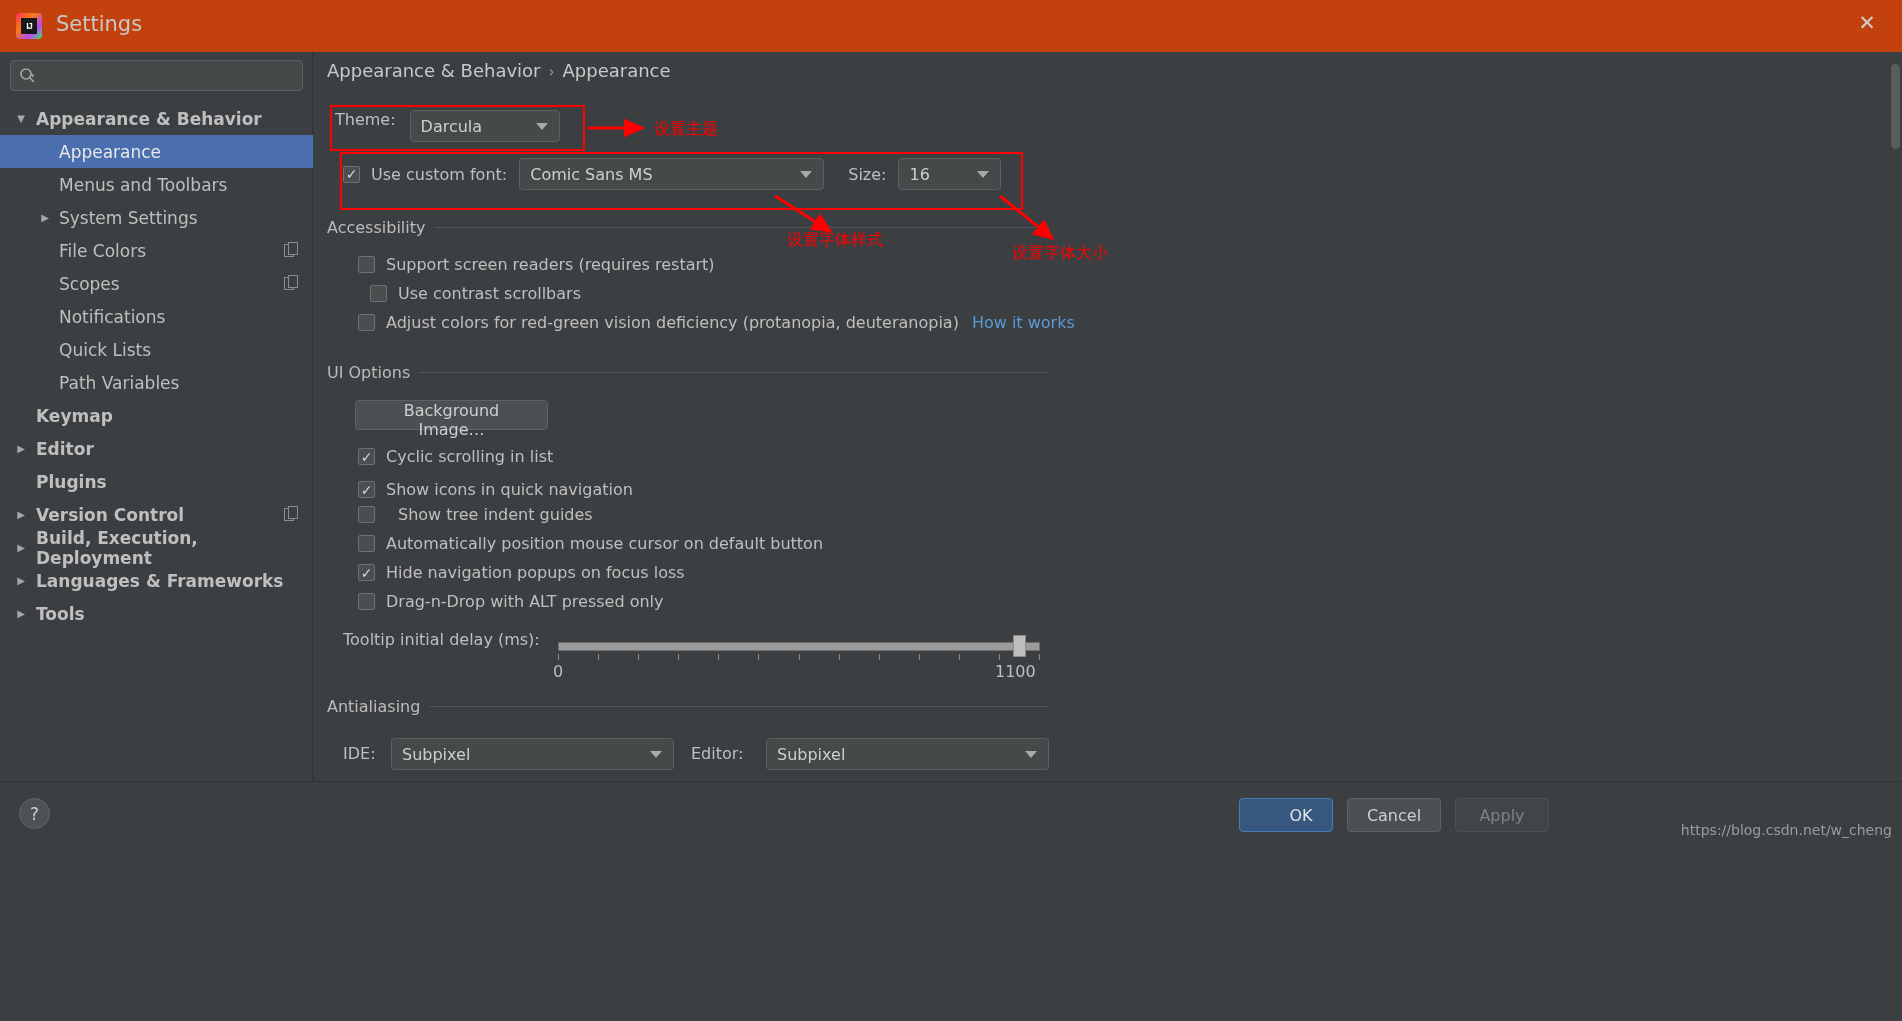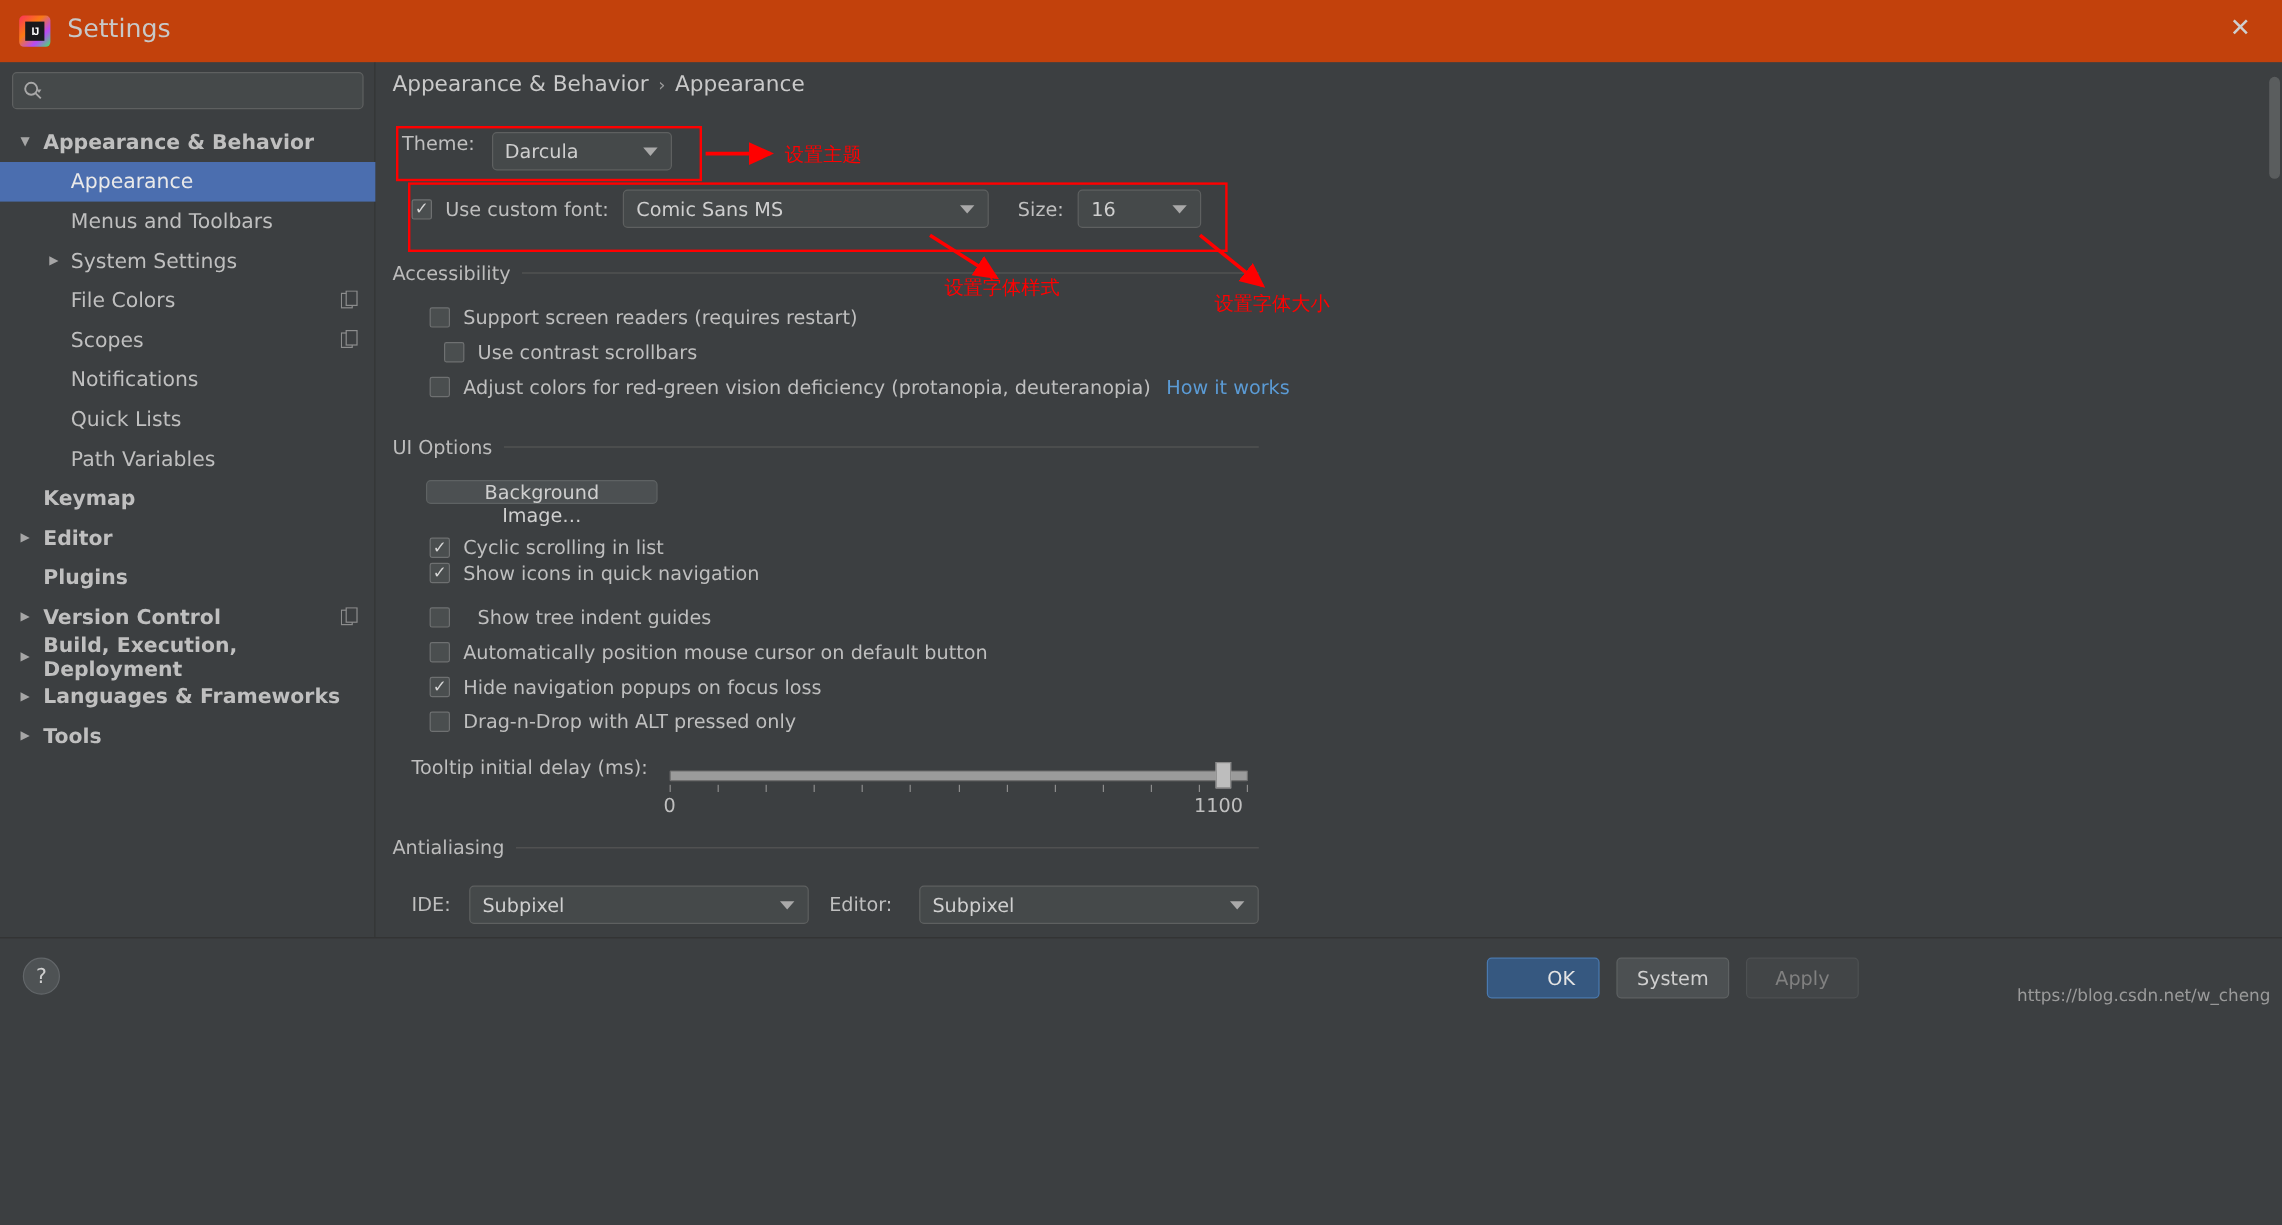--- a/index.html
+++ b/index.html
@@ -146,21 +146,21 @@
   .cb-row {
     position: absolute; display: flex; align-items: center;
     font-size: 16px; color: #bfbfbf; font-family: "DejaVu Sans", sans-serif;
     cursor: pointer;
   }
   .cb-row .cb-label { margin-left: 11px; }
   .link { color: #5b9bd5; cursor: pointer; margin-left: 13px; }
 
   .btn {
     background: #4c5052; border: 1px solid #5e6263; border-radius: 4px;
-    color: #cfcfcf; font-size: 16px; height: 20px; padding: 0 16px;
+    color: #cfcfcf; font-size: 16px; height: 30px; padding: 0 16px;
     cursor: pointer; font-family: "DejaVu Sans", sans-serif;
   }
 
   
   #slider-label { position: absolute; left: 30px; top: 578px; font-size: 16px; color: #bfbfbf; }
   #slider-track {
     position: absolute; left: 245px; top: 590px; width: 482px; height: 9px;
     background: #9b9b9b; border: 1px solid #6f6f6f; border-radius: 1px;
   }
   #slider-thumb {
@@ -362,21 +362,21 @@
       <span class="gtitle">UI Options</span>
       <span class="gline"></span>
     </div>
 
     <button class="btn" style="position:absolute; left:42px; top:348px; width:193px;">Background Image…</button>
 
     <div class="cb-row" style="left:45px; top:395px;">
       <span class="checkbox checked"></span>
       <span class="cb-label">Cyclic scrolling in list</span>
     </div>
-    <div class="cb-row" style="left:45px; top:416px;">
+    <div class="cb-row" style="left:45px; top:428px;">
       <span class="checkbox checked"></span>
       <span class="cb-label">Show icons in quick navigation</span>
     </div>
     <div class="cb-row" style="left:45px; top:453px;gap:12px;">
       <span class="checkbox"></span>
       <span class="cb-label">Show tree indent guides</span>
     </div>
     <div class="cb-row" style="left:45px; top:482px;">
       <span class="checkbox"></span>
       <span class="cb-label">Automatically position mouse cursor on default button</span>
@@ -446,18 +446,18 @@
     <line x1="1000" y1="196" x2="1052" y2="238" stroke="#ff0000" stroke-width="3" marker-end="url(#arrowhead)"></line>
   </svg>
 
   <div class="anno-text" style="left:654px; top:119px;">设置主题</div>
   <div class="anno-text" style="left:787px; top:230px;">设置字体样式</div>
   <div class="anno-text" style="left:1012px; top:243px;">设置字体大小</div>
 
   <div id="footer">
     <div id="help-btn">?</div>
     <div id="ok-btn" class="dlg-btn">OK</div>
-    <div id="cancel-btn" class="dlg-btn">System</div>
+    <div id="cancel-btn" class="dlg-btn">Cancel</div>
     <div id="apply-btn" class="dlg-btn">Apply</div>
     <div id="watermark">https://blog.csdn.net/w_cheng</div>
   </div>
 
 </div>
 
 </body></html>

